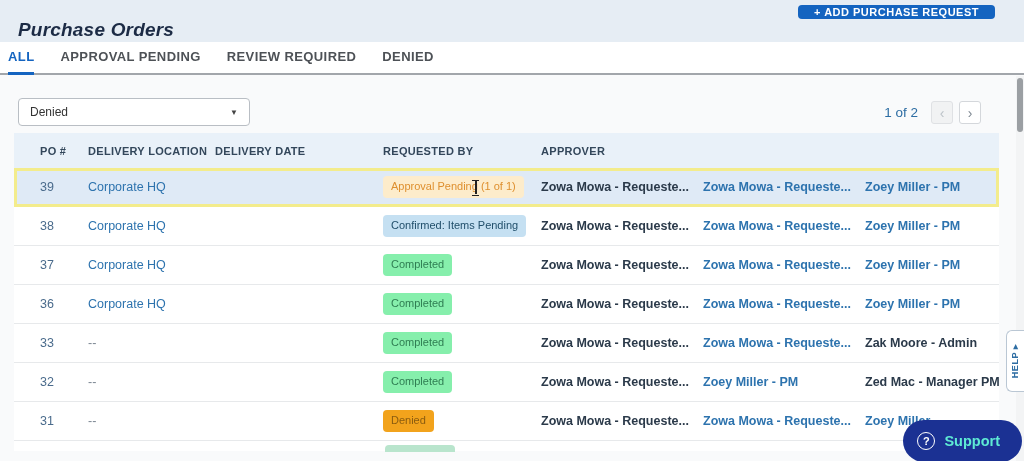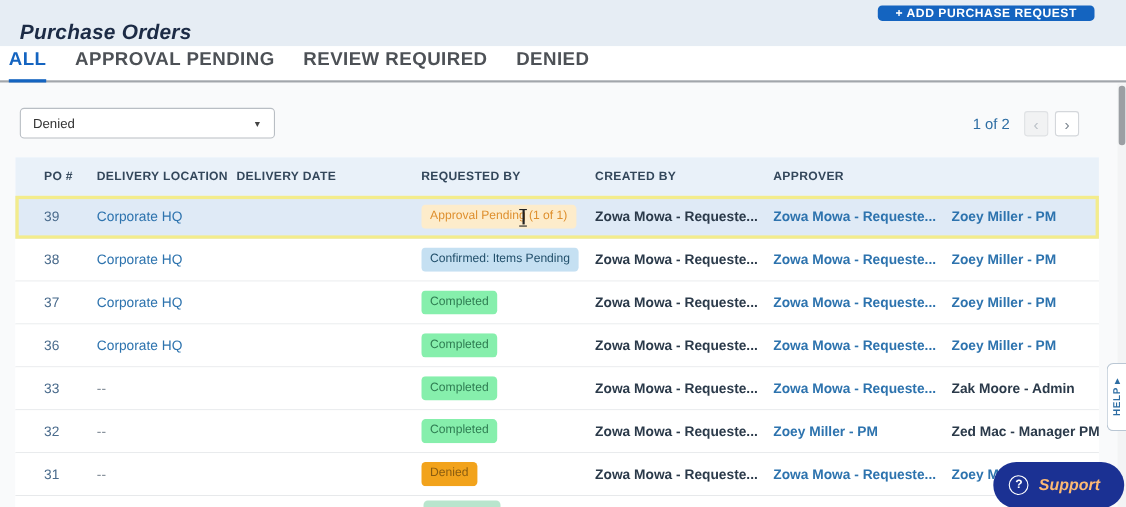--- a/index.html
+++ b/index.html
@@ -20,21 +20,21 @@
     font-family:"Liberation Sans",sans-serif; font-size:11px; font-weight:bold; letter-spacing:.5px;
     cursor:pointer;
   }
   
   .tab-bar {
     position:absolute; top:42px; left:0; width:1024px; height:33px;
     background:#fff; border-bottom:2px solid #a2a6ab;
     display:flex; align-items:flex-end; padding-left:8px; gap:26px;
   }
   .tab {
-    font-size:17px; font-weight:bold; color:#4d5156; letter-spacing:.4px;
+    font-size:13px; font-weight:bold; color:#4d5156; letter-spacing:.4px;
     padding:9px 0 8px; cursor:pointer; border-bottom:3px solid transparent; margin-bottom:-2px;
   }
   .tab.active { color:#1464c0; border-bottom-color:#1464c0; }
   
   .filter-select {
     position:absolute; top:98px; left:18px; width:232px; height:28px;
     background:#fff; border:1px solid #b9bec4; border-radius:4px;
     display:flex; align-items:center; justify-content:space-between;
     padding:0 11px; font-size:12px; color:#333; cursor:pointer;
   }
@@ -45,21 +45,21 @@
   }
   .page-count { color:#2d6da3; font-size:13.5px; margin-right:7px; }
   .page-btn {
     width:22px; height:23px; border:1px solid #d4d7db; border-radius:3px; background:#fff;
     color:#7d8791; font-size:14px; line-height:1;
     display:flex; align-items:center; justify-content:center; cursor:pointer;
     font-family:"Liberation Sans",sans-serif;
   }
   .page-btn.disabled { background:#f1f2f3; color:#bcc2c8; border-color:#dfe1e4; cursor:default; }
   
-  .table { position:absolute; top:143px; left:14px; width:985px; background:#fff; }
+  .table { position:absolute; top:133px; left:14px; width:985px; background:#fff; }
   .thead, .row {
     display:grid;
     grid-template-columns:74px 127px 168px 158px 162px 162px 134px;
     align-items:center;
   }
   .thead { height:35px; background:#e9f1f9; }
   .th { font-size:11px; font-weight:bold; color:#33475b; letter-spacing:.3px; }
   .th.first, .cell.first { padding-left:26px; }
   .row { height:39px; background:#fff; border-bottom:1px solid #e7e9eb; font-size:12.5px; }
   .row.highlighted { background:#dfeaf6; outline:3px solid #f3ec8c; outline-offset:-3px; }
@@ -110,21 +110,21 @@
   .support-btn {
     position:absolute; right:2px; top:420px; height:42px; padding:0 22px 0 14px;
     background:#1b3193; border:none; border-radius:22px;
     display:flex; align-items:center; gap:9px; cursor:pointer; z-index:10;
   }
   .support-icon {
     width:18px; height:18px; border:1.6px solid #fff; border-radius:50%;
     color:#fff; font-size:11px; font-weight:bold;
     display:flex; align-items:center; justify-content:center;
   }
-  .support-label { color:#fdba74; font-size:14.5px; font-weight:bold; font-family:"Liberation Sans",sans-serif;font-style:italic; }
+  .support-label { color:#5eead4; font-size:14.5px; font-weight:bold; font-family:"Liberation Sans",sans-serif; }
   
   .scrollbar-track { position:absolute; right:0; top:76px; width:8px; height:385px; background:#f3f4f5; }
   .scrollbar-thumb { position:absolute; right:1px; top:78px; width:6px; height:54px; background:#9b9fa3; border-radius:3px; }
 </style>
 </head>
 <body>
 
 <div class="header-band"></div>
 <div class="page-title">Purchase Orders</div>
 <button class="add-btn">+ ADD PURCHASE REQUEST</button>
@@ -145,21 +145,20 @@
   <div class="page-btn disabled">‹</div>
   <div class="page-btn">›</div>
 </div>
 
 <div class="table">
   <div class="thead">
     <div class="th first">PO #</div>
     <div class="th">DELIVERY LOCATION</div>
     <div class="th">DELIVERY DATE</div>
     <div class="th">REQUESTED BY</div>
-    <div class="th">CREATED BY</div>
     <div class="th">APPROVER</div>
   </div>
 
   <div class="row highlighted">
     <div class="cell first po">39</div>
     <div class="cell loc">Corporate HQ</div>
     <div class="cell"></div>
     <div class="cell status-cell">
       <span class="badge badge-pending">Approval Pending (1 of 1)</span>
       <span class="text-cursor"></span>

